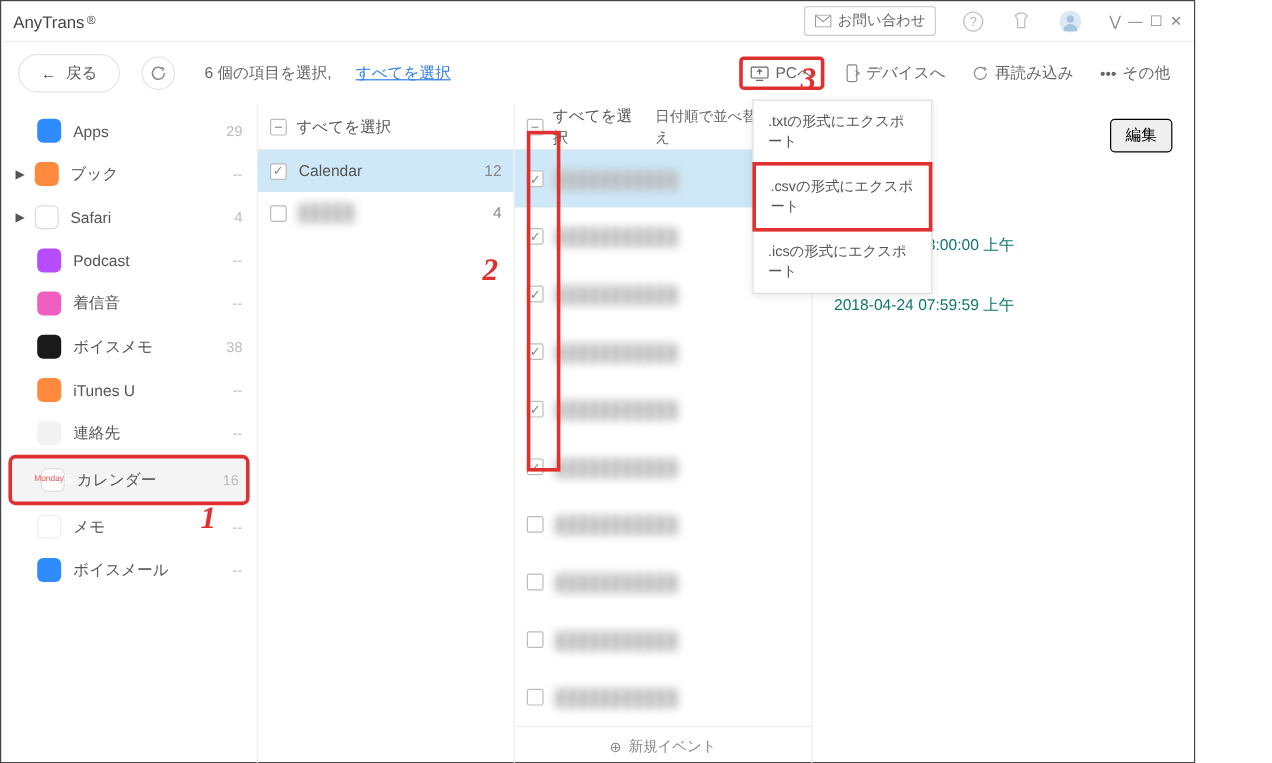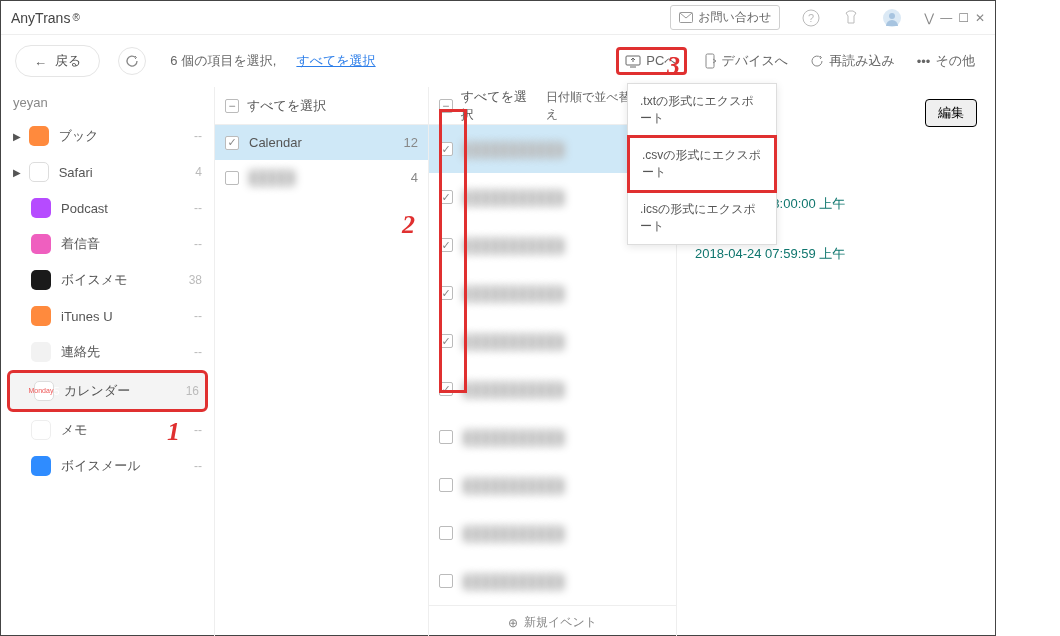--- a/index.html
+++ b/index.html
@@ -153,22 +153,27 @@
     <div class="tool-btn">
       <span>•••</span>
       <span>その他</span>
     </div>
   </div>
 </div>
 
 <div class="body">
 
   <div class="sidebar">
-    <div class="dev-name">yeyan</div>
     <div id="side-items">
+          <div class="siderow">
+            <span style="width:8px"></span>
+            <span class="appicon ic-apps"></span>
+            <span>Apps</span>
+            <span class="cnt">29</span>
+          </div>
           <div class="siderow">
             <span class="chev">▶</span>
             <span class="appicon ic-book"></span>
             <span>ブック</span>
             <span class="cnt">--</span>
           </div>
           <div class="siderow">
             <span class="chev">▶</span>
             <span class="appicon ic-safari"></span>
             <span>Safari</span>

